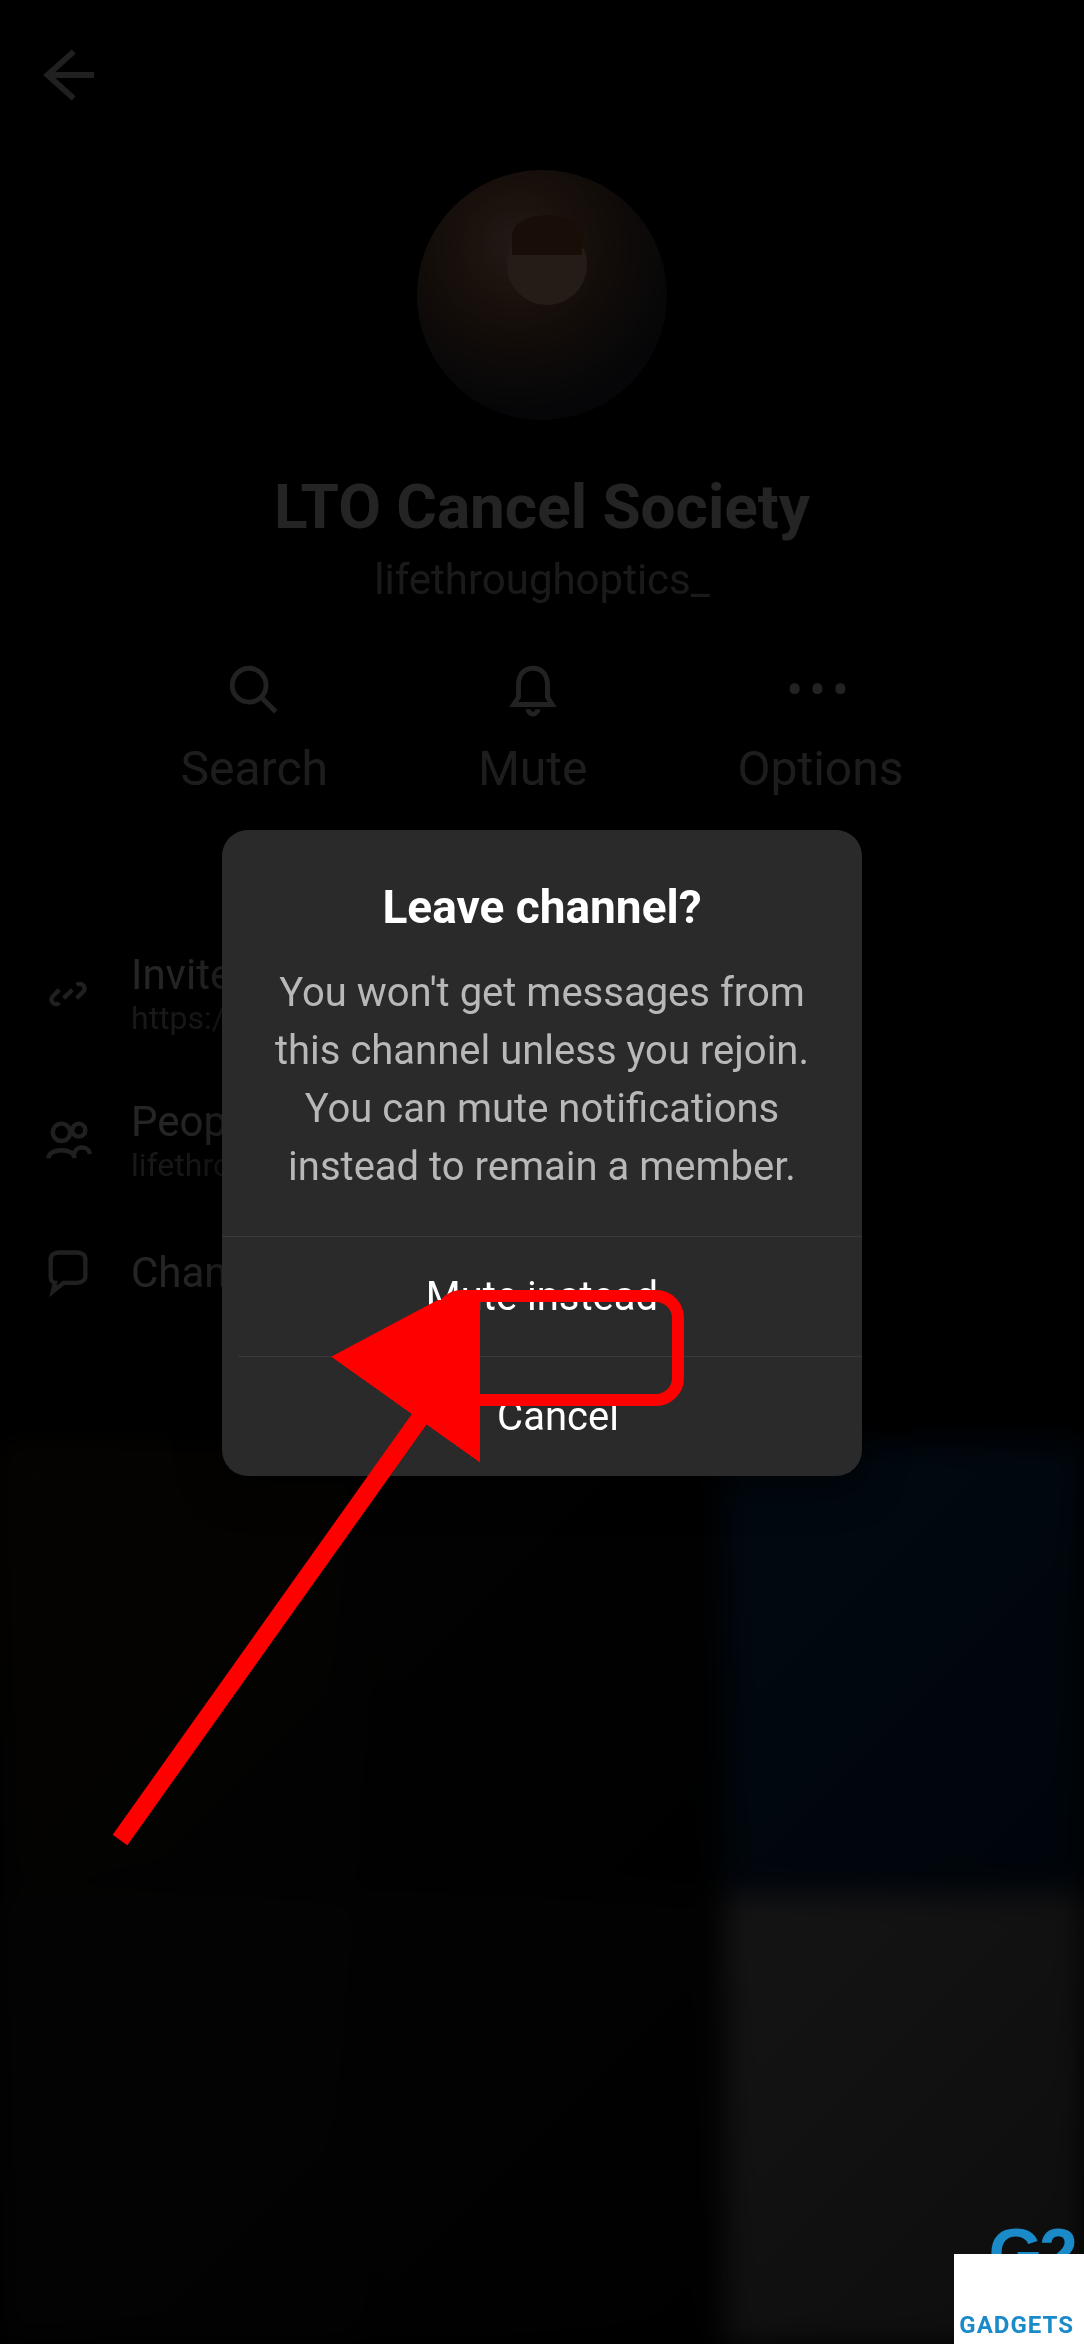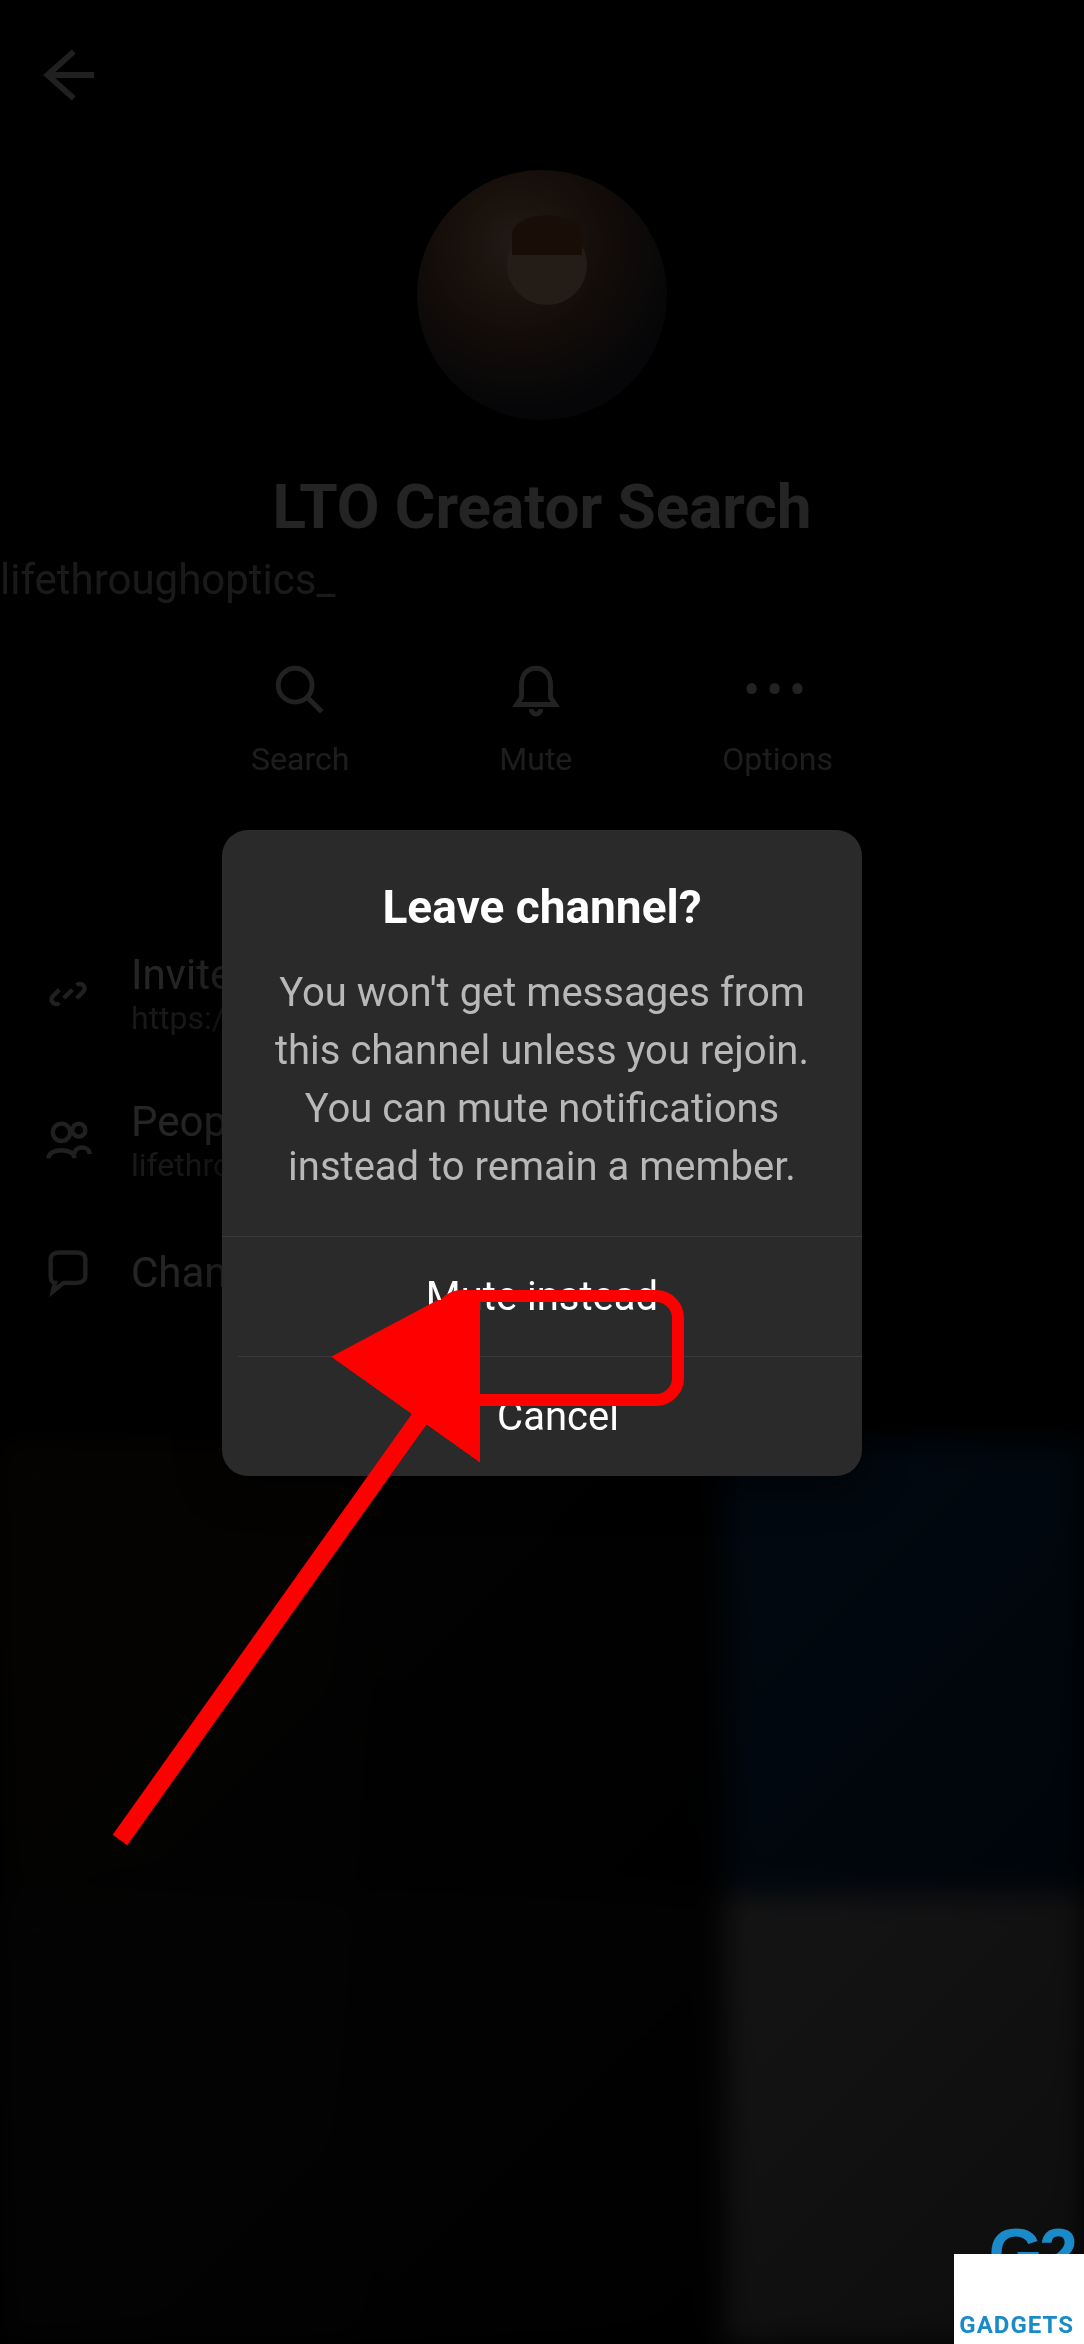--- a/index.html
+++ b/index.html
@@ -72,20 +72,21 @@
     width: 100%;
     text-align: center;
     font-size: 62px;
     font-weight: 700;
     color: #e8e8e8;
   }
   .channel-subtitle {
     position: absolute;
     top: 555px;
     width: 100%;
+    text-align: center;
     font-size: 42px;
     color: #a8a8a8;
   }
   .action-row {
     position: absolute;
     top: 660px;
     width: 100%;
     display: flex;
     justify-content: center;
     gap: 150px;
@@ -102,21 +103,21 @@
     height: 60px;
     display:flex;align-items:center;justify-content:center;
   }
   .action-item .icon svg {
     width: 58px; height:58px; stroke:#ddd; stroke-width:4; fill:none;
   }
   .action-item .dots{
     font-size:50px; letter-spacing:6px; color:#ddd; line-height:60px;
   }
   .action-label {
-    font-size: 32px;
+    font-size: 48px;
     color: #bbb;
   }
   .info-list {
     position: absolute;
     top: 920px;
     left: 40px;
     right: 40px;
   }
   .info-row {
     display: flex;
@@ -247,21 +248,21 @@
         <svg viewBox="0 0 48 48">
             <path d="M30 8 L12 24 L30 40 M12 24 L44 24"></path>
           </svg>
       </span>
     </div>
 
     <div class="avatar-wrap">
       <div class="avatar"></div>
     </div>
 
-    <div class="channel-title">LTO Creator Search</div>
+    <div class="channel-title">LTO Cancel Society</div>
     <div class="channel-subtitle">lifethroughoptics_</div>
 
     <div class="action-row">
       <div class="action-item">
         <span class="icon">
           <svg viewBox="0 0 48 48">
               <circle cx="20" cy="20" r="14"></circle>
               <path d="M31 31 L42 42"></path>
             </svg>
         </span>

